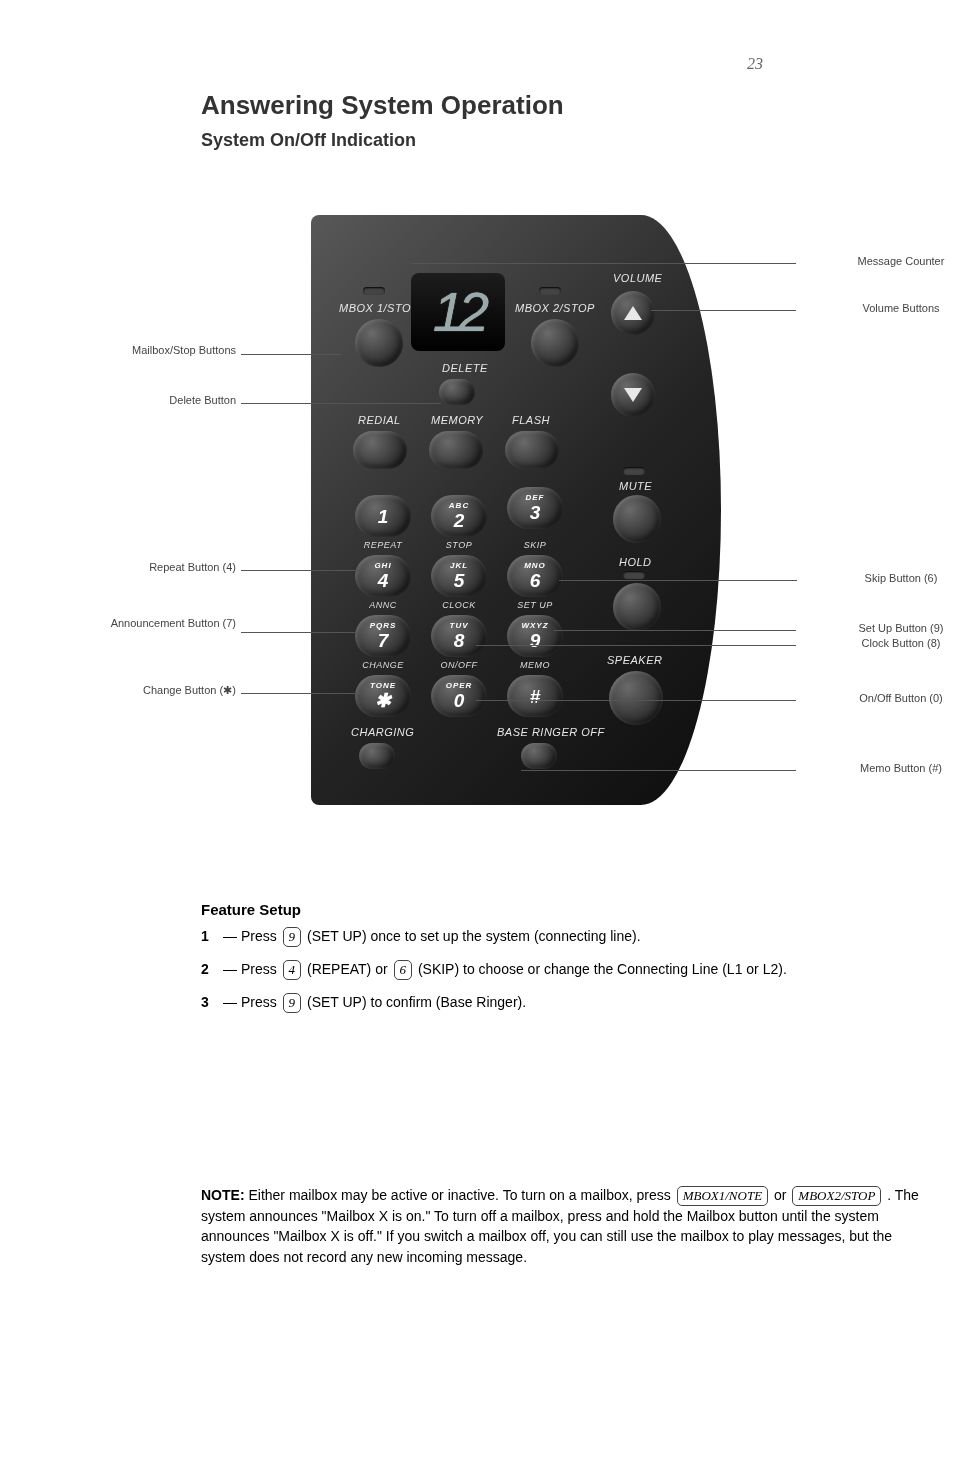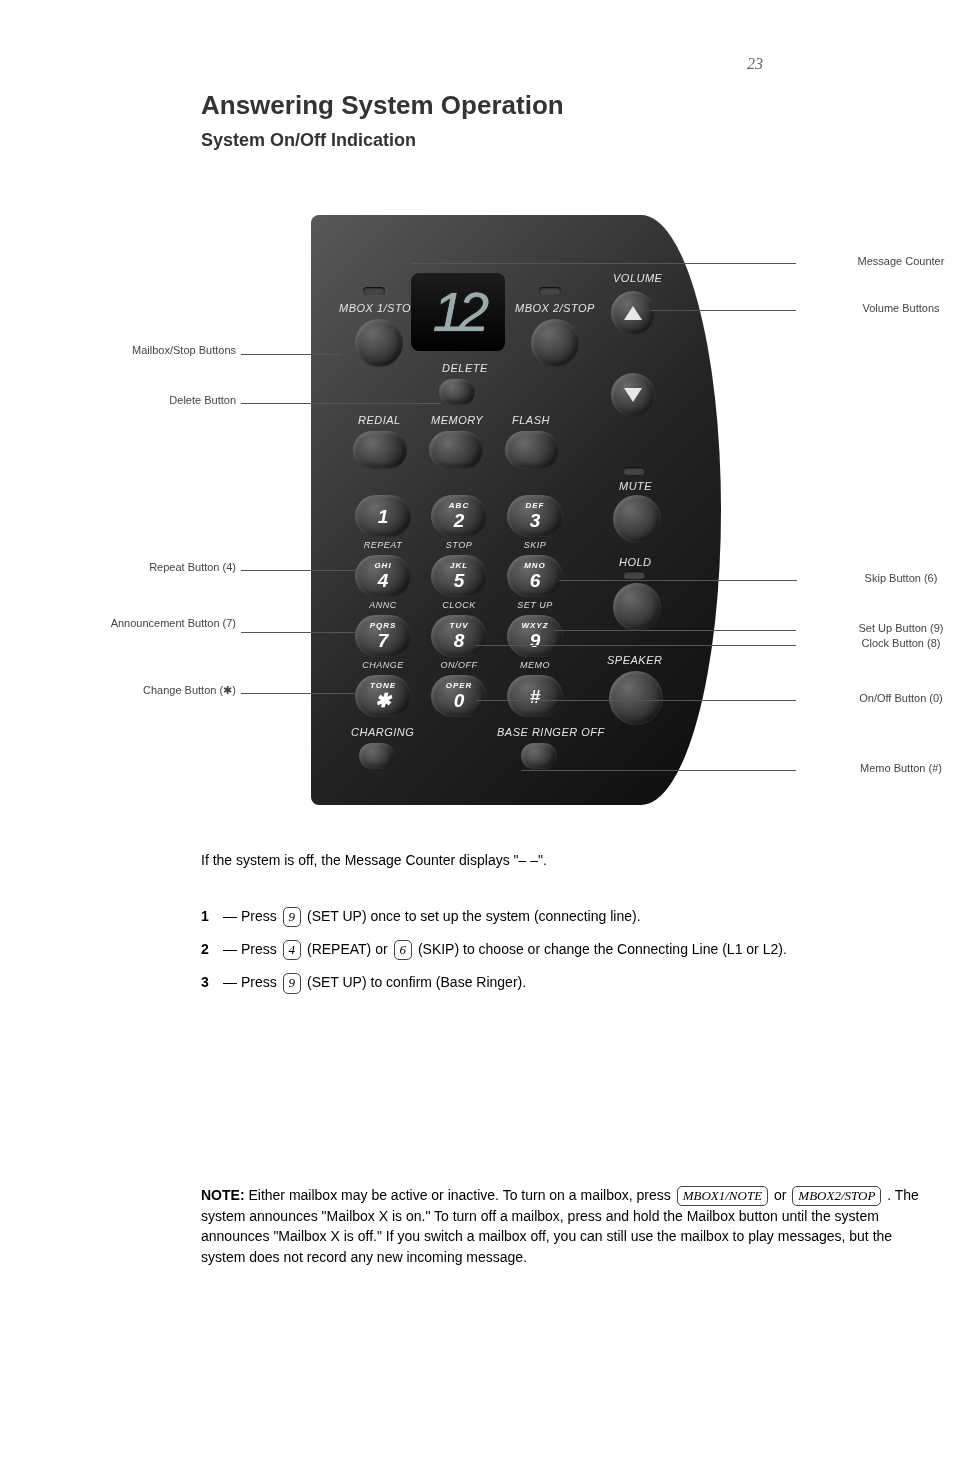--- a/index.html
+++ b/index.html
@@ -99,21 +99,21 @@
       <div class="lbl" style="left:296px;top:440px">SPEAKER</div>
       <div class="btn big" style="left:298px;top:456px"></div>
 
       <div class="key" style="left:44px;top:280px">
           <span class="dig">1</span>
         </div>
       <div class="key" style="left:120px;top:280px">
           <span class="sub">ABC</span>
           <span class="dig">2</span>
         </div>
-      <div class="key" style="left:196px;top:280px">
+      <div class="key" style="left:196px;top:272px">
           <span class="sub">DEF</span>
           <span class="dig">3</span>
         </div>
 
       <div class="key" style="left:44px;top:340px">
           <span class="func">REPEAT</span>
           <span class="sub">GHI</span>
           <span class="dig">4</span>
         </div>
       <div class="key" style="left:120px;top:340px">
@@ -186,24 +186,22 @@
   <div class="callout left" style="left:-45px;top:684px">Change Button (✱)</div>
 
   <div class="callout right" style="left:720px;top:255px">Message Counter</div>
   <div class="callout right" style="left:720px;top:302px">Volume Buttons</div>
   <div class="callout right" style="left:720px;top:572px">Skip Button (6)</div>
   <div class="callout right" style="left:720px;top:622px">Set Up Button (9)</div>
   <div class="callout right" style="left:720px;top:637px">Clock Button (8)</div>
   <div class="callout right" style="left:720px;top:692px">On/Off Button (0)</div>
   <div class="callout right" style="left:720px;top:762px">Memo Button (#)</div>
 
-  <div class="instr" style="top:850px">
-    <div class="body">If the system is off, the Message Counter displays "– –".</div>
-  </div>
   <div class="instr" style="top:900px">
+    <div class="sect-title">Feature Setup</div>
 
     <ol class="numlist">
       <li>
         <span class="n">1</span>
         <span class="t">
           <span>— Press </span>
           <span class="boxkey">9</span>
           <span> (SET UP) once to set up the system (connecting line).</span>
         </span>
       </li>

